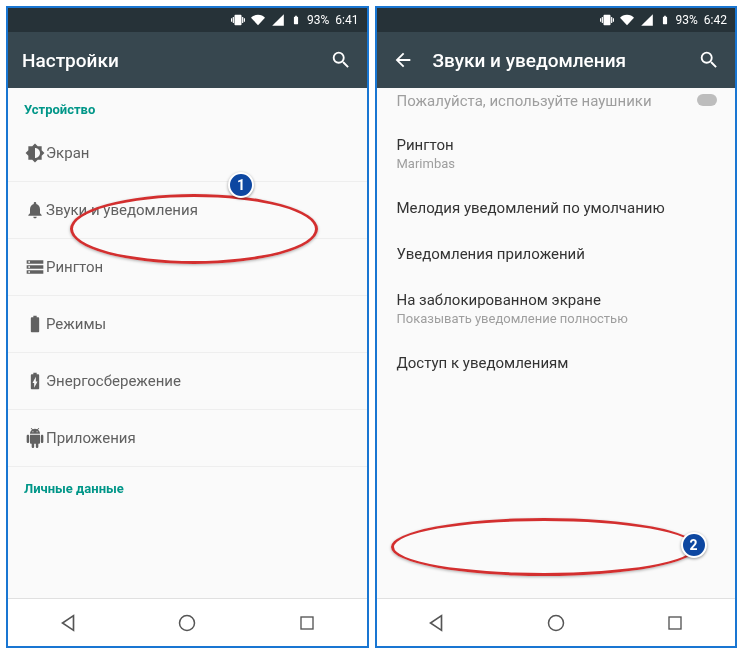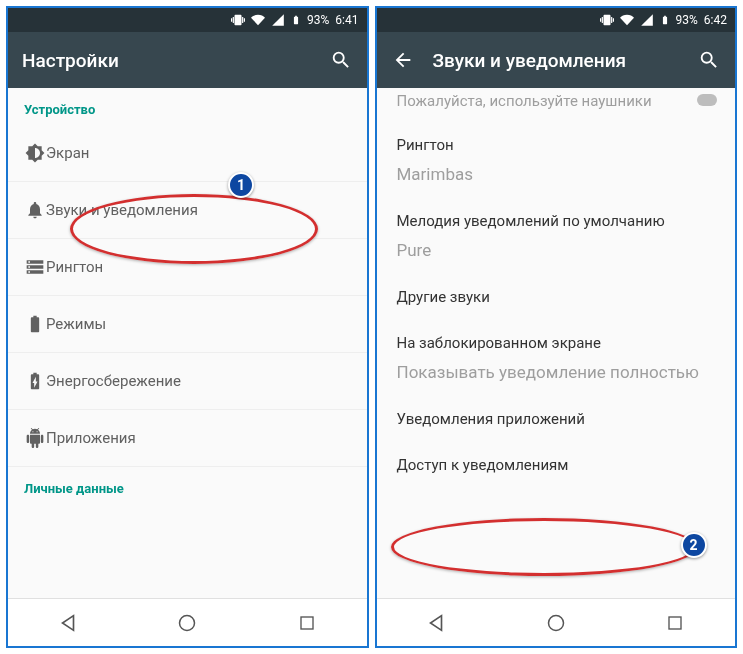--- a/index.html
+++ b/index.html
@@ -11,21 +11,21 @@
 .appbar { background: #37474f; color: #fff; height: 56px; display: flex; align-items: center; padding: 0 14px; gap: 18px; }
 .appbar .title { font-size: 19px; font-weight: 500; flex: 1; }
 .appbar .icon-btn { width: 24px; height: 24px; display: flex; align-items: center; justify-content: center; cursor: pointer; }
 .content { flex: 1; background: #fafafa; overflow: hidden; }
 .section-header { color: #009688; font-size: 13px; font-weight: 700; padding: 14px 4px 8px; margin-left: 12px; }
 .list-item { display: flex; align-items: center; padding: 18px 16px; border-bottom: 1px solid #eee; cursor: pointer; }
 .list-item .icon-slot { width: 22px; display: flex; justify-content: center; color: #616161; }
 .list-item .label { color: #616161; font-size: 15px; }
 .list-item2 { padding: 14px 20px; cursor: pointer; }
 .list-item2 .primary { color: #333; font-size: 15px; }
-.list-item2 .secondary { color: #9e9e9e; font-size: 17px; margin-top: 10px; }
+.list-item2 .secondary { color: #9e9e9e; font-size: 13px; margin-top: 2px; }
 .partial-top { padding: 4px 20px 12px; }
 .partial-top .secondary { color: #9e9e9e; font-size: 15px; }
 .navbar { height: 48px; background: #fff; border-top: 1px solid #e0e0e0; display: flex; align-items: center; justify-content: space-around; }
 .navbar .nav-btn { width: 28px; height: 28px; display: flex; align-items: center; justify-content: center; cursor: pointer; }
 .callout { position: absolute; border: 3px solid #d32f2f; border-radius: 50%; pointer-events: none; box-shadow: 0 1px 3px rgba(0,0,0,0.3); }
 .callout-num { position: absolute; width: 26px; height: 26px; border-radius: 50%; background: #0d47a1; border: 2px solid #fff; color: #fff; font-weight: 700; font-size: 14px; display: flex; align-items: center; justify-content: center; box-shadow: 0 1px 3px rgba(0,0,0,0.4); }
 .toggle-partial { position: absolute; right: 18px; top: 86px; width: 20px; height: 12px; border-radius: 8px; background: #bdbdbd; }
 </style>
 </head>
 <body>
@@ -182,31 +182,27 @@
       <div class="partial-top">
         <div class="secondary">Пожалуйста, используйте наушники</div>
       </div>
       <div class="toggle-partial"></div>
       <div class="list-item2">
         <div class="primary">Рингтон</div>
         <div class="secondary">Marimbas</div>
       </div>
       <div class="list-item2">
         <div class="primary">Мелодия уведомлений по умолчанию</div>
-        <div class="secondary">Pure</div>
-      </div>
-      <div class="list-item2">
-        <div class="primary">Другие звуки</div>
+      </div>
+      <div class="list-item2">
+        <div class="primary">Уведомления приложений</div>
       </div>
       <div class="list-item2">
         <div class="primary">На заблокированном экране</div>
         <div class="secondary">Показывать уведомление полностью</div>
-      </div>
-      <div class="list-item2">
-        <div class="primary">Уведомления приложений</div>
       </div>
       <div class="list-item2">
         <div class="primary">Доступ к уведомлениям</div>
       </div>
     </div>
     <div class="navbar">
       <span class="nav-btn">
           <svg width="22" height="22" viewBox="0 0 24 24" fill="none" stroke="#555" stroke-width="1.8">
             <path d="M18 4 L6 12 L18 20 Z"></path>
           </svg>

